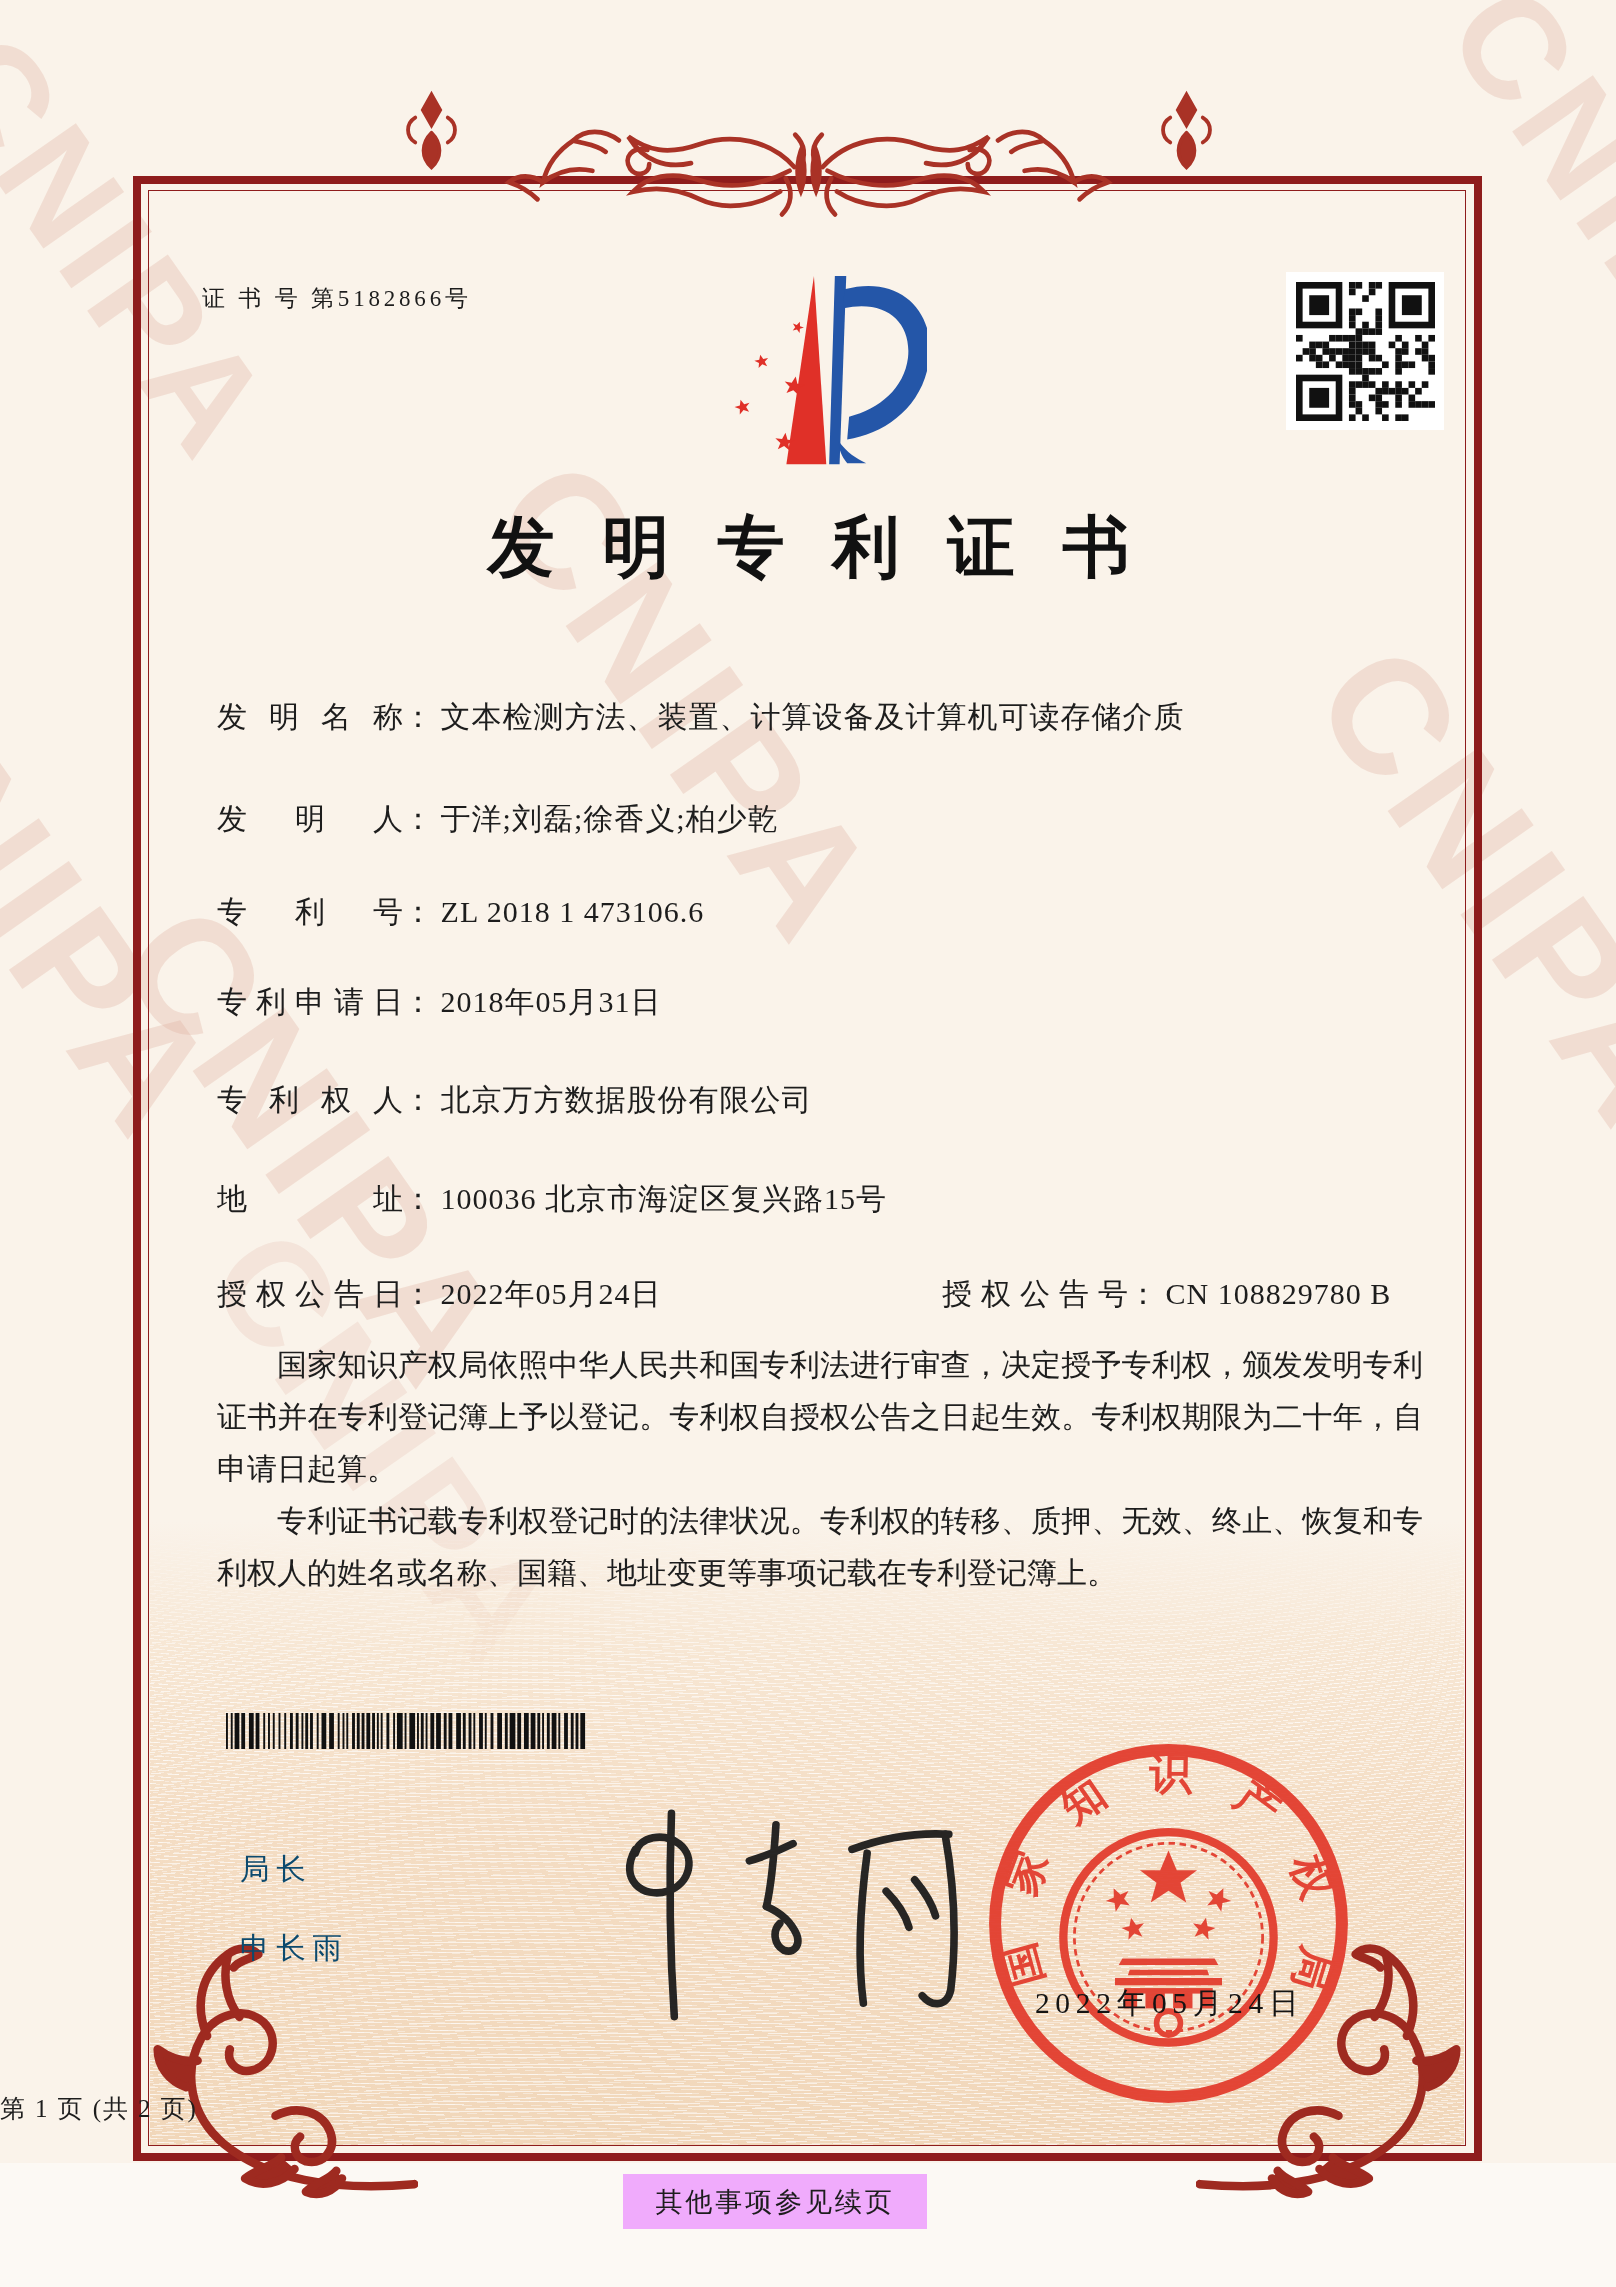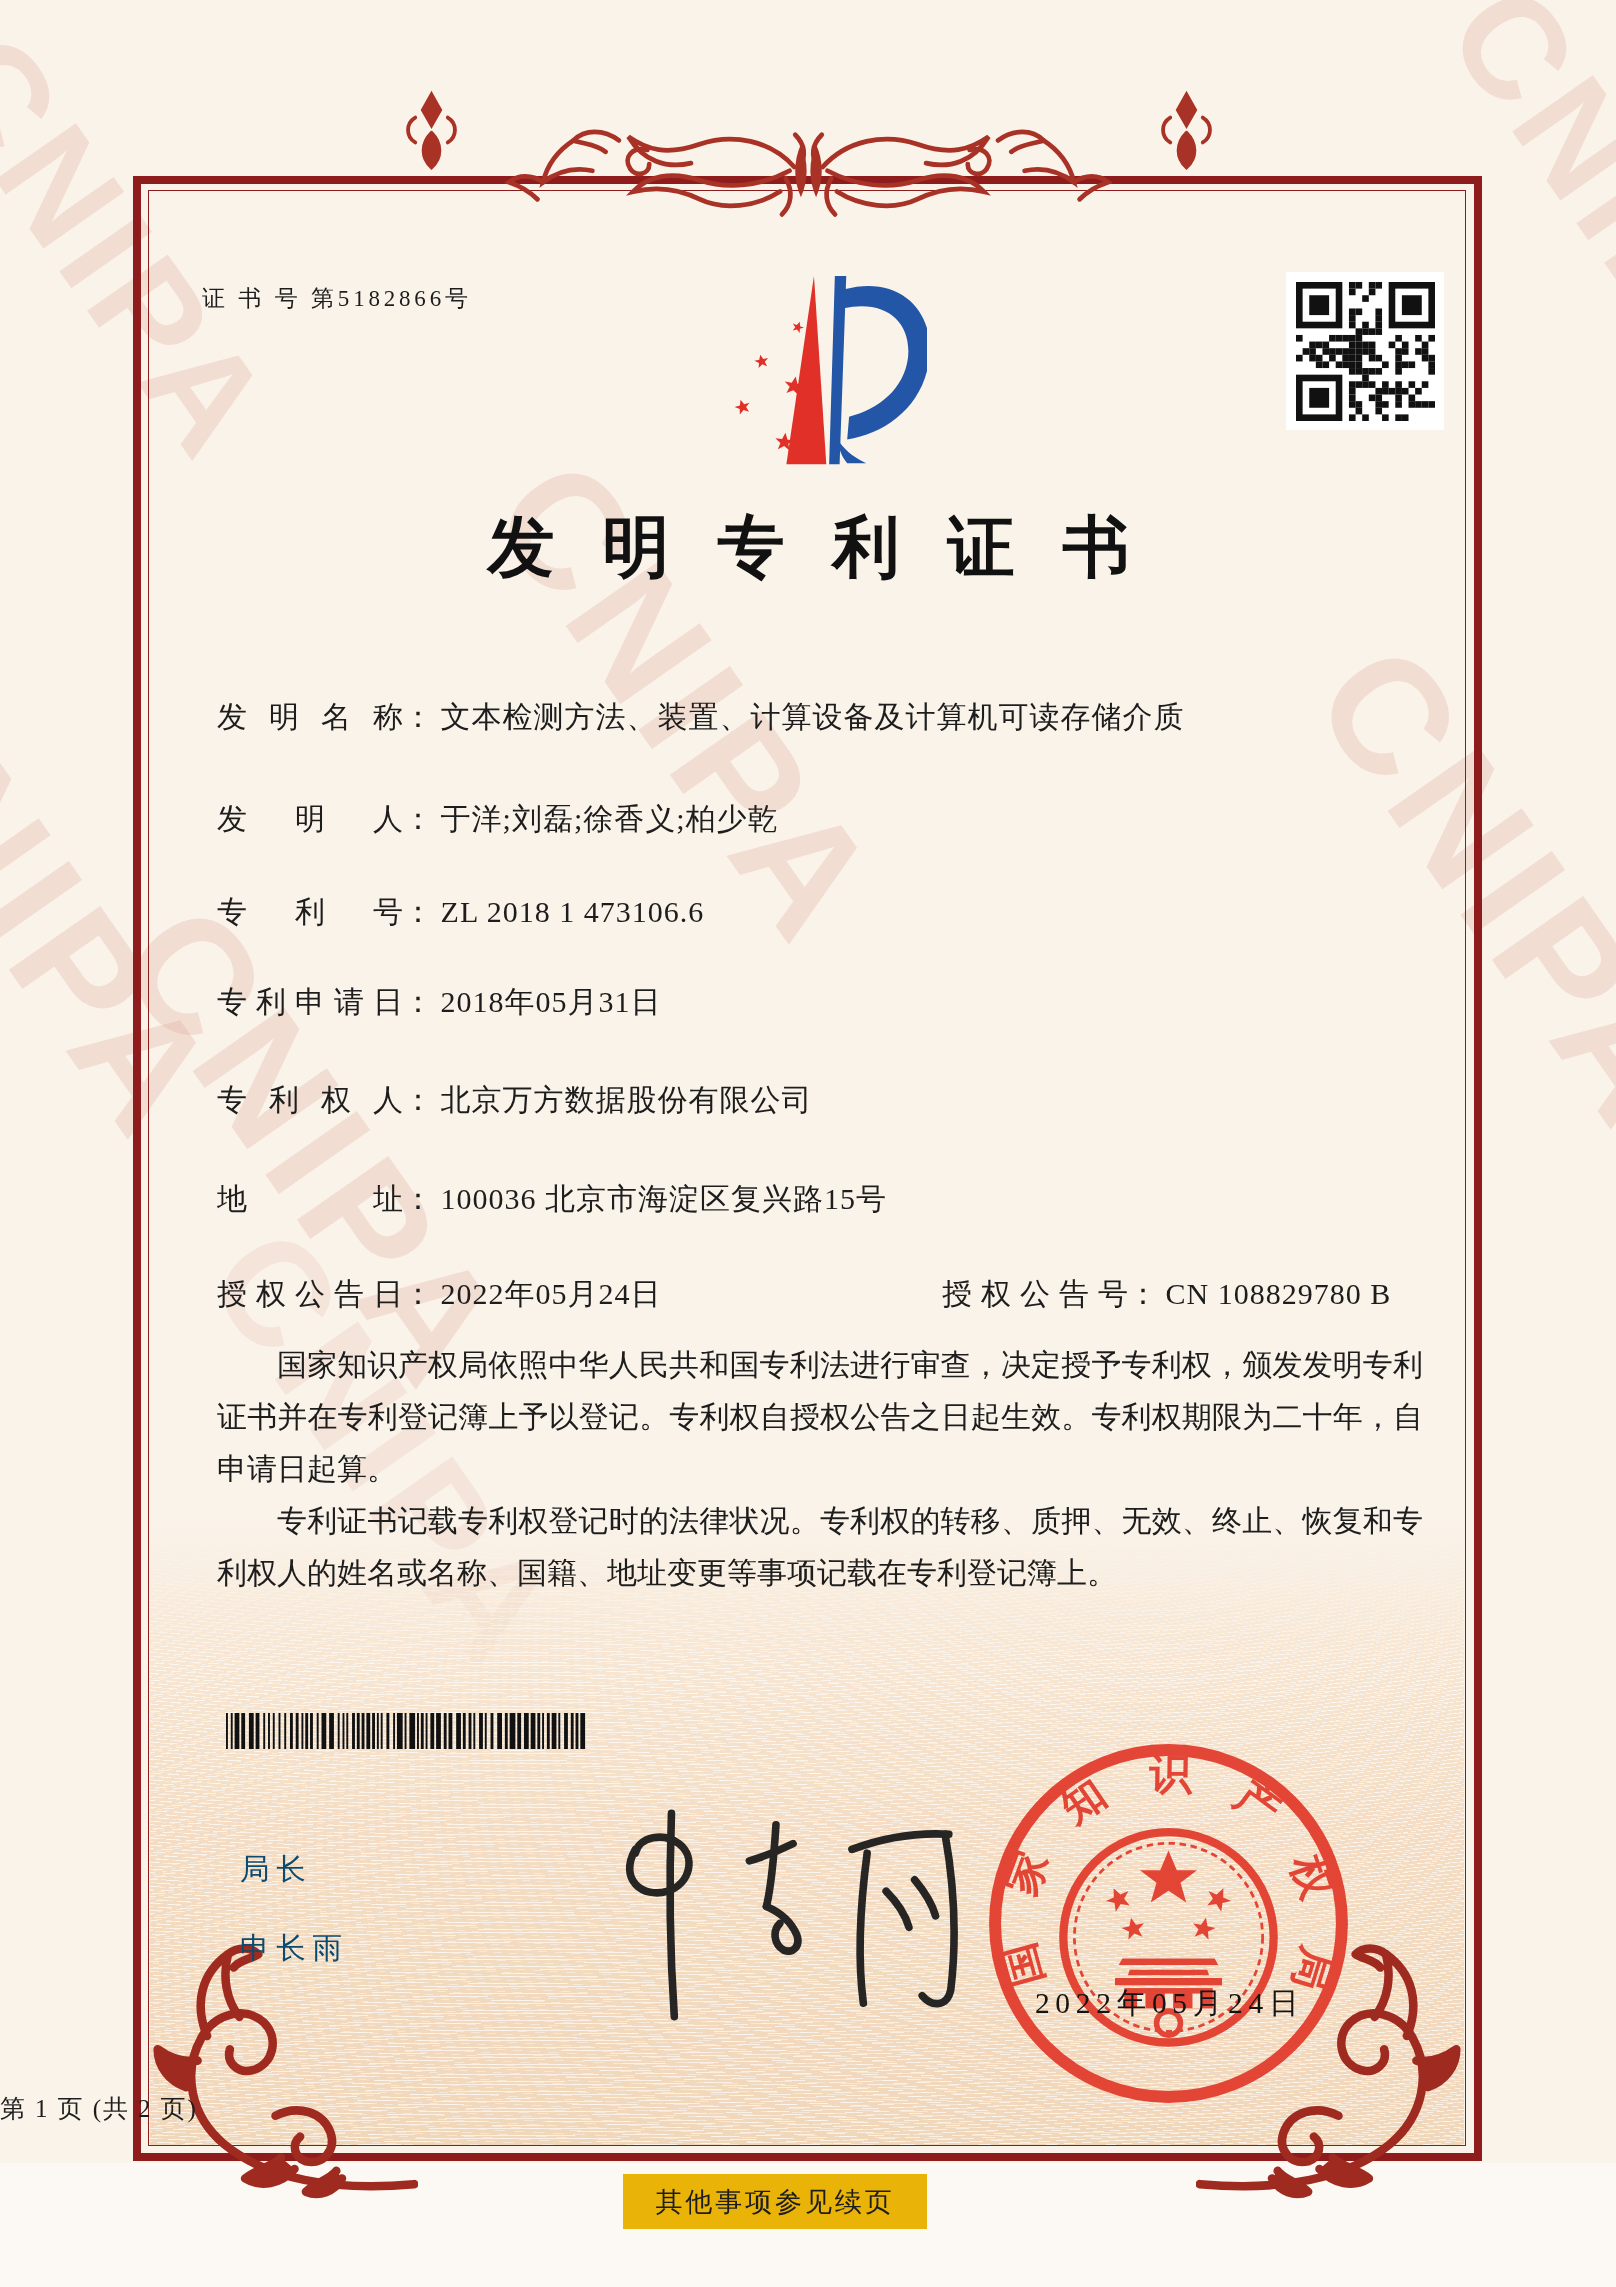--- a/index.html
+++ b/index.html
@@ -69,21 +69,21 @@
   .sig-title { top:1850px; } .sig-name { top:1929px; }
   .signature { position:absolute; left:580px; top:1800px; width:409px; height:228px; z-index:4; }
   .seal { position:absolute; left:984px; top:1739px; width:369px; height:369px; z-index:4; opacity:.93; }
   .seal-date {
     position:absolute; left:982px; top:1984px; width:375px; text-align:center;
     font-size:29.5px; letter-spacing:5.7px; color:#141414; z-index:5; white-space:nowrap;
   }
   
   .page-no { position:absolute; left:0; top:2092px; width:1615px; text-align:left; font-size:25px; letter-spacing:1.9px; z-index:4; }
   .cont-box {
-    position:absolute; left:623px; top:2174px; width:304px; height:55px; background:#eab308;
+    position:absolute; left:623px; top:2174px; width:304px; height:55px; background:#f0abfc;
     display:flex; align-items:center; justify-content:center; z-index:4;
   }
   .cont-box span { font-size:27px; letter-spacing:2.9px; }
 </style>
 </head>
 <body>
 
 <div id="page">
 
   <div class="wm" style="left:33px;top:4.8px;font-size:143px;">CNIPA</div>

